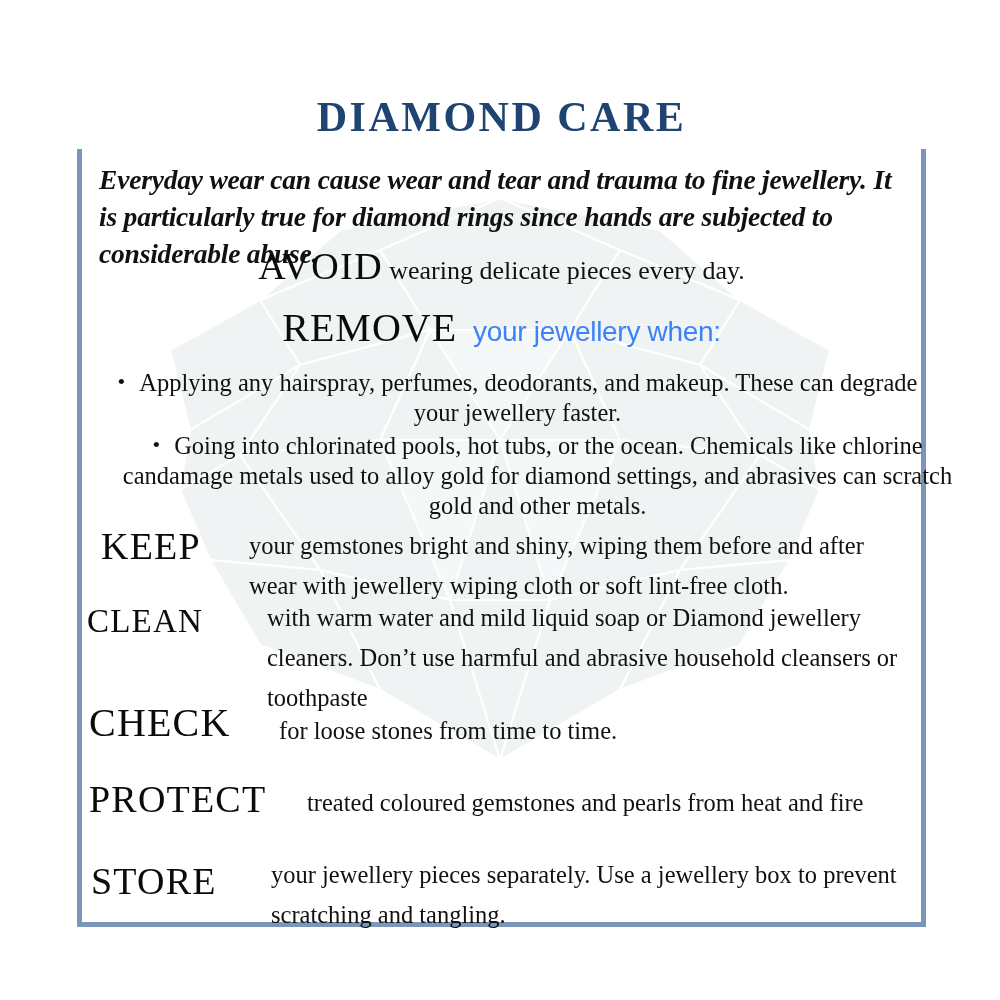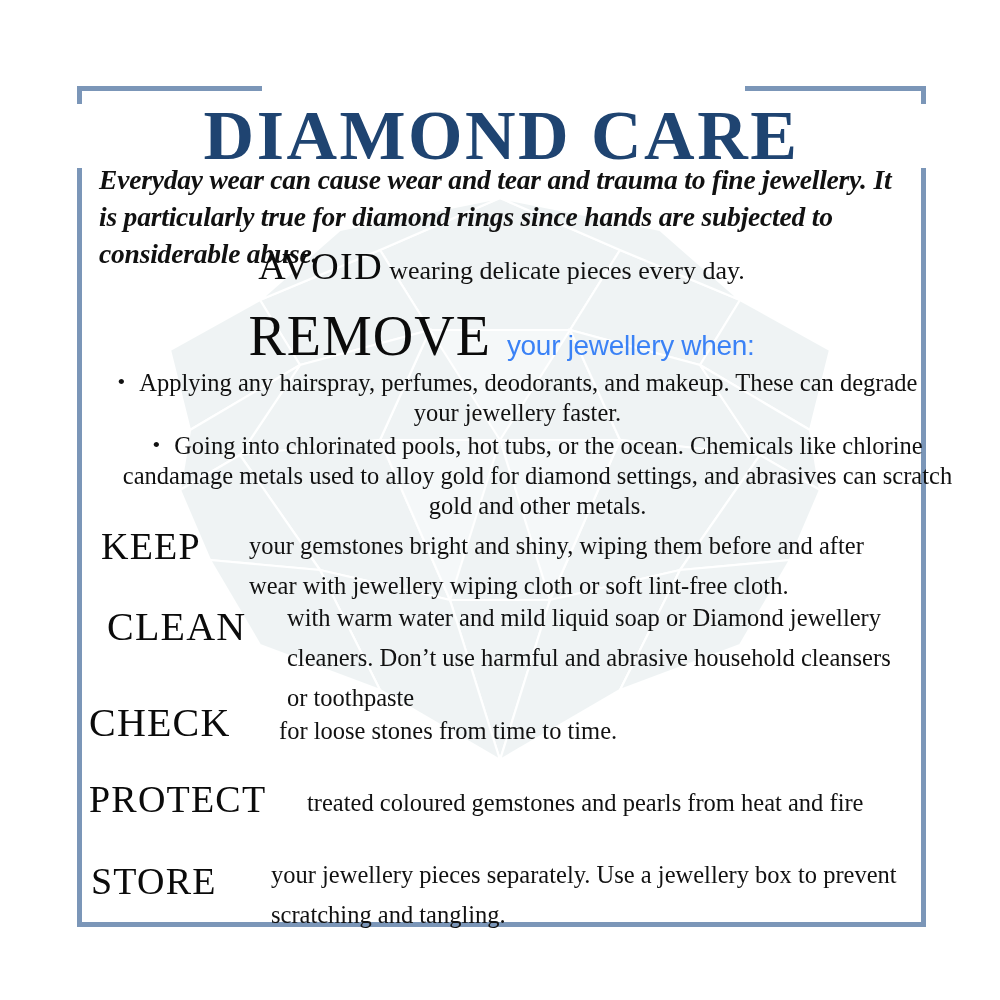--- a/index.html
+++ b/index.html
@@ -56,21 +56,21 @@
     z-index: 2;
   }
 
   #title {
     position: absolute;
     left: 0;
     top: -29px;
     width: 849px;
     text-align: center;
     font-family: "Liberation Serif", "DejaVu Serif", serif;
-    font-size: 70px;
+    font-size: 42px;
     line-height: 64px;
     letter-spacing: 2.5px;
     color: #1f4471;
     background: #ffffff;
     white-space: nowrap;
   }
 
   #intro {
     position: absolute;
     left: 22px;
@@ -114,21 +114,21 @@
 
   
   #remove-row {
     position: absolute;
     left: 0;
     top: 218px;
     width: 849px;
     text-align: center;
     white-space: nowrap;
   }
-  #remove-row .kw { font-size: 56px; letter-spacing: 1px; }
+  #remove-row .kw { font-size: 40px; letter-spacing: 1px; }
   #remove-row .body {
     font-family: "Liberation Sans", "DejaVu Sans", sans-serif;
     font-size: 28px;
     color: #3b82f6;
     margin-left: 16px;
     letter-spacing: -0.3px;
   }
 
   
   .bullet {
@@ -169,21 +169,21 @@
     font-size: 24.5px;
     line-height: 40px;
     color: #111111;
   }
 
   #blk-keep    { left: 24px;  top: 432px; width: 810px; }
   #blk-keep .klabel   { font-size: 38px; width: 148px; padding-top: 6px; }
   #blk-keep .ktext    { padding-top: 8px; }
 
   #blk-clean   { left: 10px;  top: 509px; width: 830px; }
-  #blk-clean .klabel  { font-size: 40px; width: 180px; padding-top: 8px; margin-left: 20px; }
+  #blk-clean .klabel  { font-size: 33px; width: 180px; padding-top: 8px; }
   #blk-clean .ktext   { padding-top: 3px; }
 
   #blk-check   { left: 12px;  top: 611px; width: 820px; }
   #blk-check .klabel  { font-size: 40px; width: 190px; padding-top: 2px; }
   #blk-check .ktext   { padding-top: 14px; }
 
   #blk-protect { left: 12px;  top: 687px; width: 820px; }
   #blk-protect .klabel{ font-size: 38px; width: 218px; padding-top: 4px; }
   #blk-protect .ktext { padding-top: 10px; }
 

